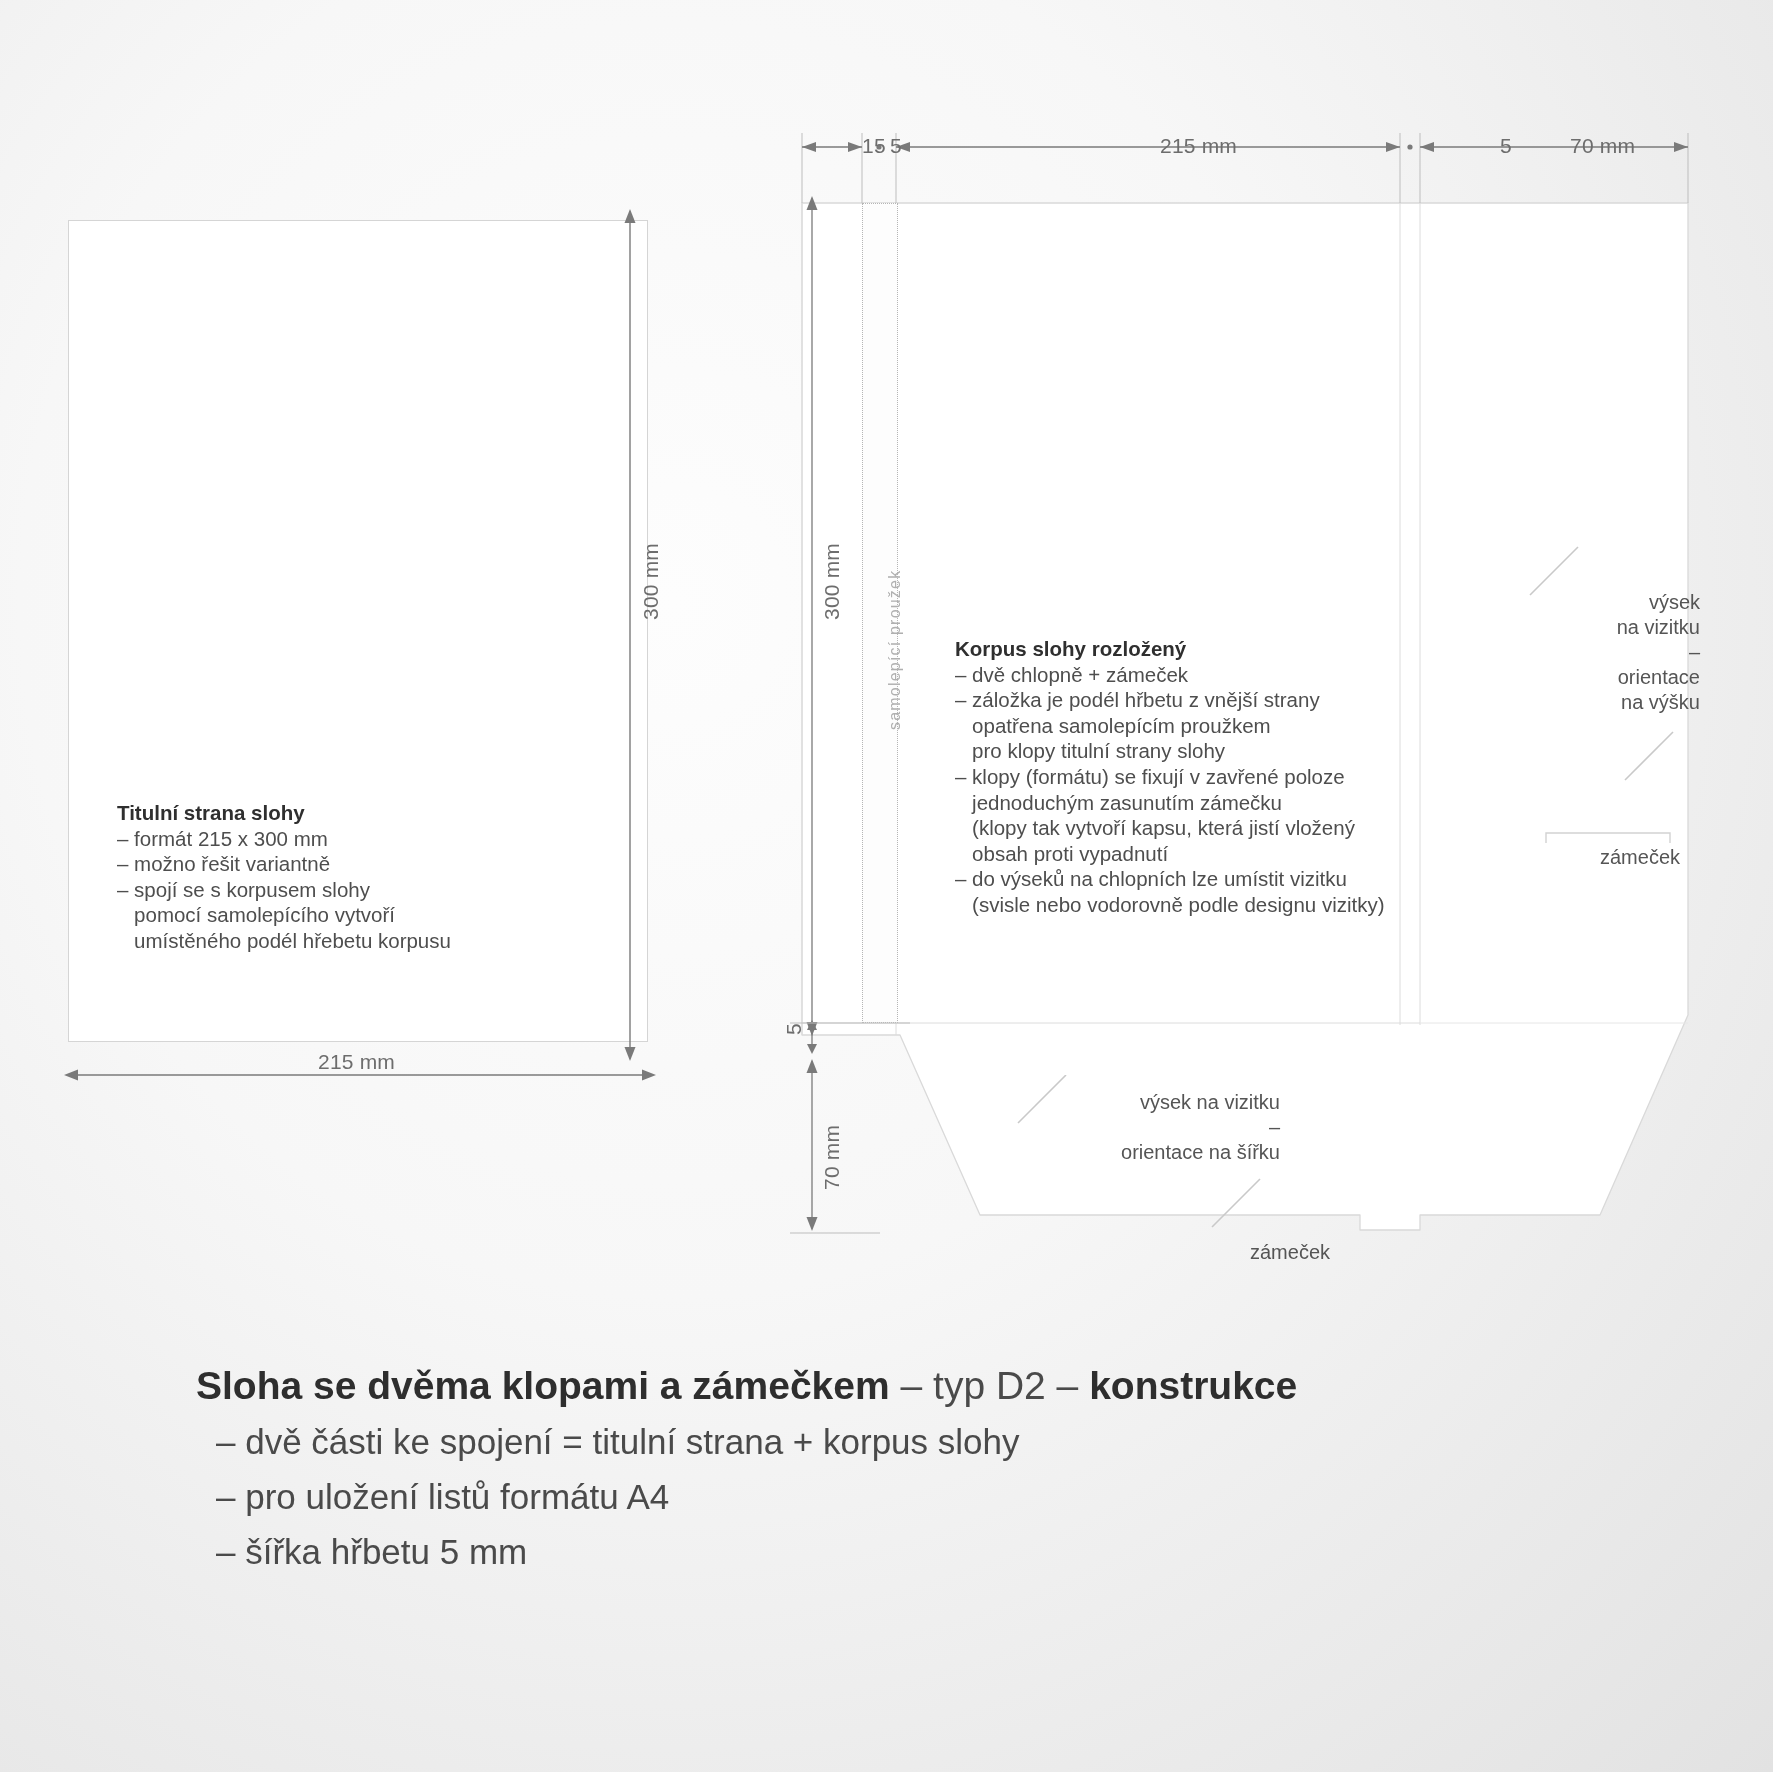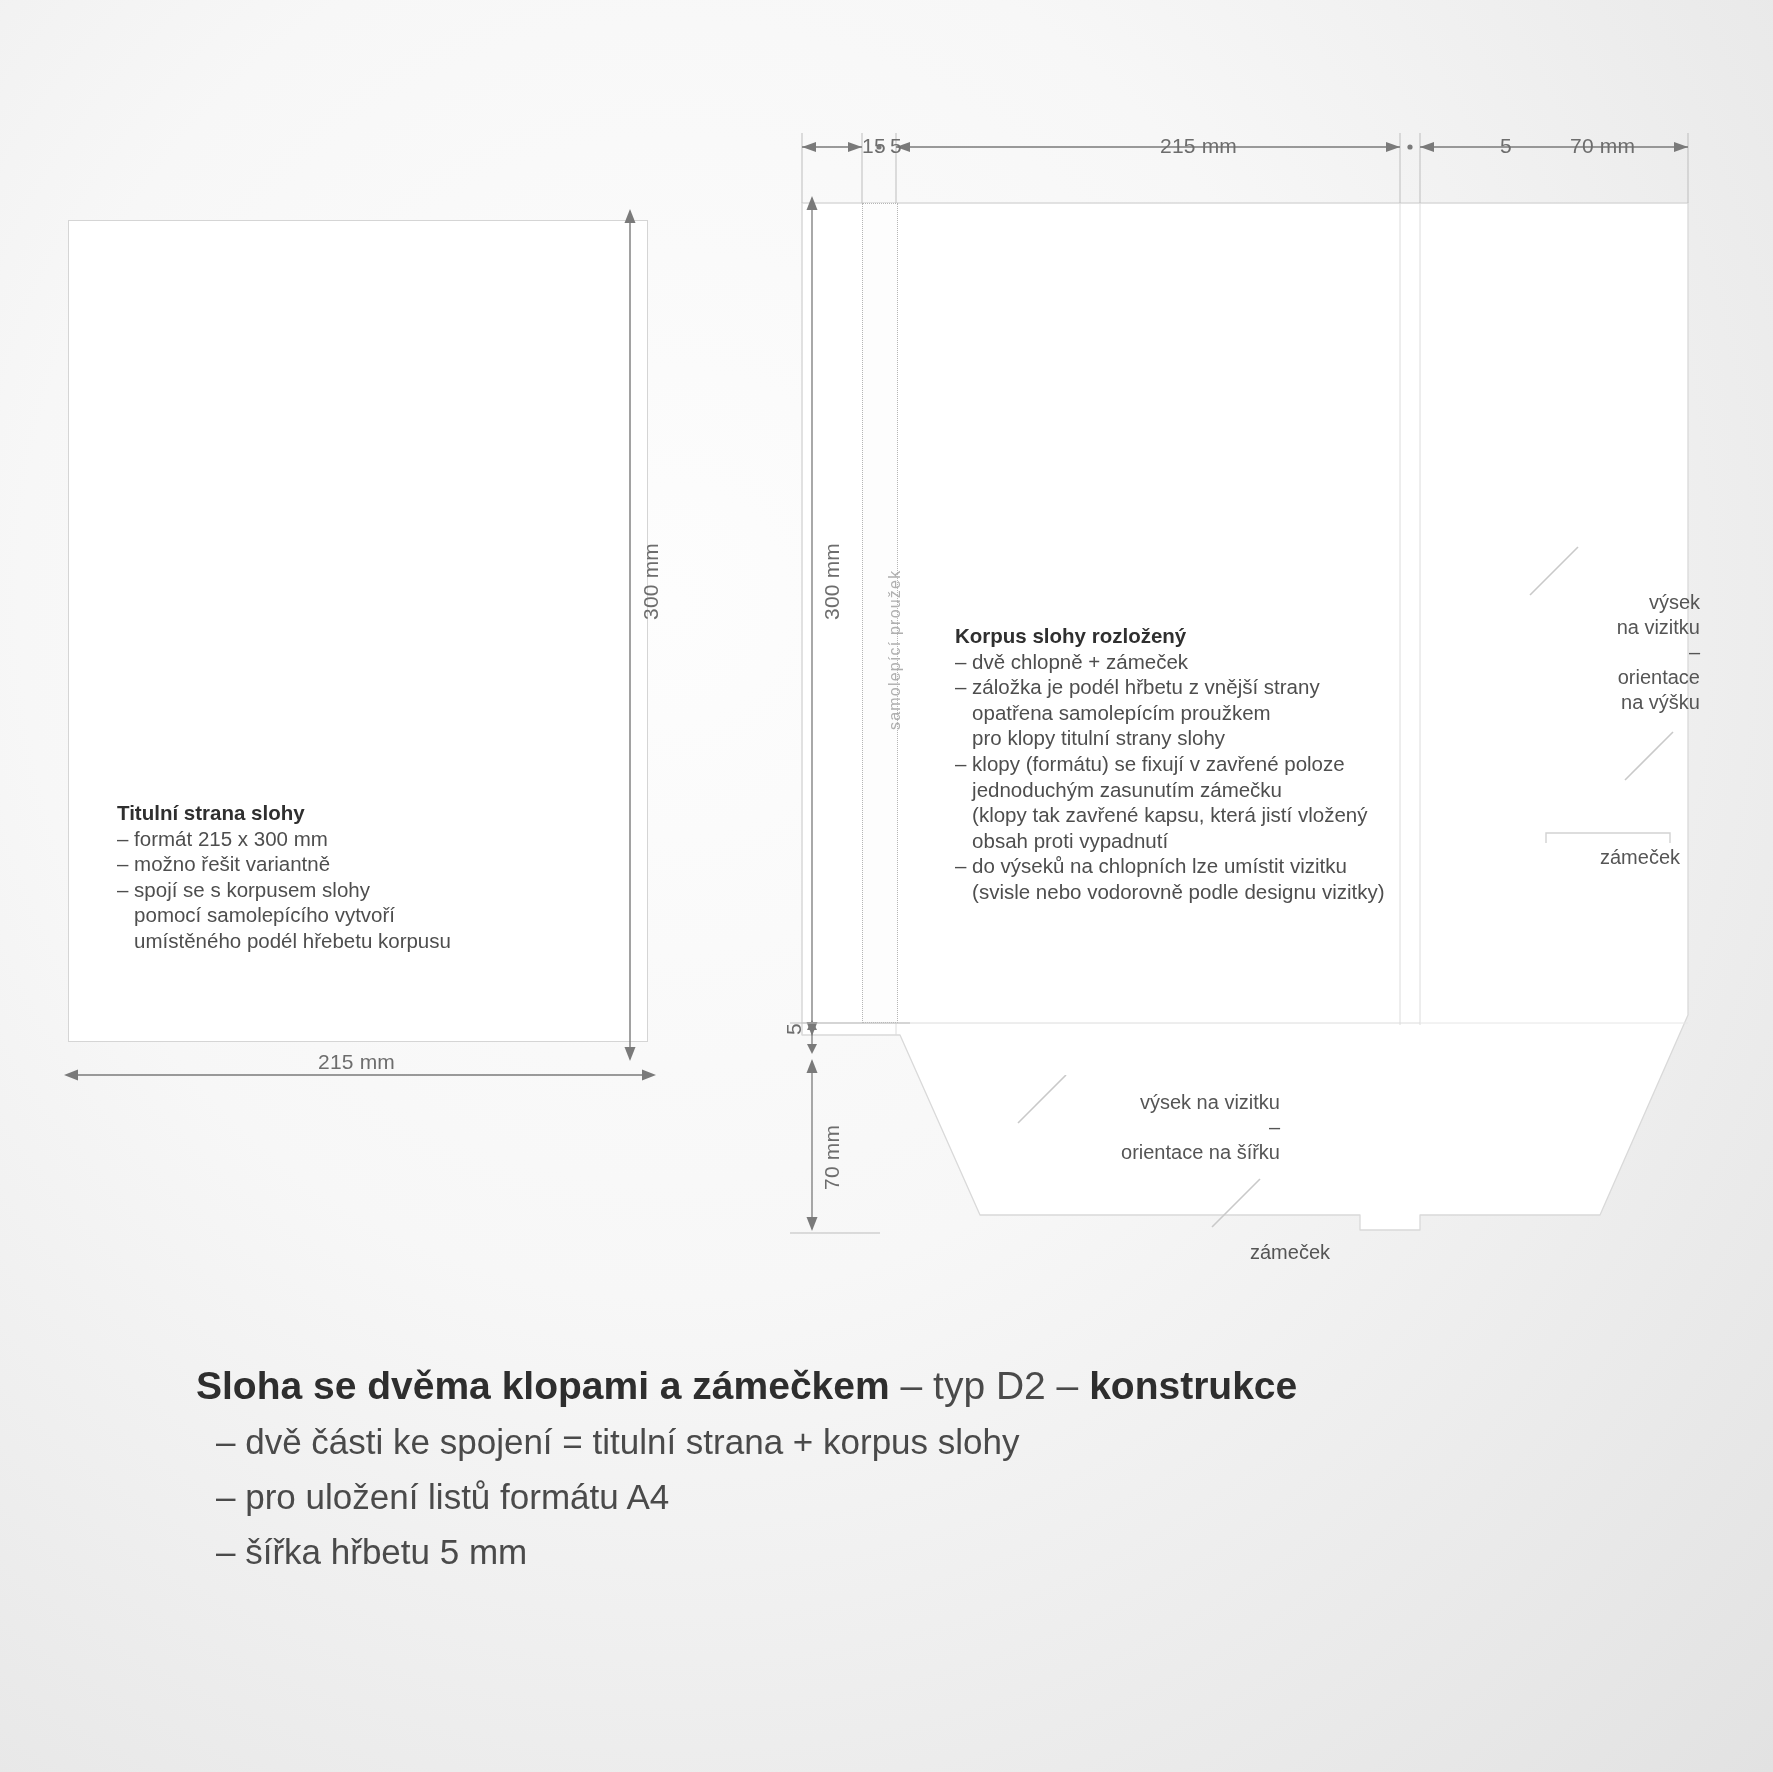--- a/index.html
+++ b/index.html
@@ -149,29 +149,29 @@
 
     <line x1="2" y1="828" x2="620" y2="828" stroke="#dcdcdc" stroke-width="1"></line>
 
     <line x1="620" y1="828" x2="888" y2="828" stroke="#e6e6e6" stroke-width="1"></line>
   </svg>
 
   <div class="glue-strip abs" style="left:862px; top:203px; width:36px; height:820px;">
   </div>
   <div class="abs glue-text" style="left:886px; top:730px; transform:rotate(-90deg);">samolepící proužek</div>
 
-  <div class="abs" style="left:955px; top:623px; width:560px;">
+  <div class="abs" style="left:955px; top:636px; width:560px;">
     <div class="body-title">Korpus slohy rozložený</div>
     <div class="body-text">– dvě chlopně + zámeček</div>
     <div class="body-text">– záložka je podél hřbetu z vnější strany</div>
     <div class="body-text">   opatřena samolepícím proužkem</div>
     <div class="body-text">   pro klopy titulní strany slohy</div>
     <div class="body-text">– klopy (formátu) se fixují v zavřené poloze</div>
     <div class="body-text">   jednoduchým zasunutím zámečku</div>
-    <div class="body-text">   (klopy tak zavřené kapsu, která jistí vložený</div>
+    <div class="body-text">   (klopy tak vytvoří kapsu, která jistí vložený</div>
     <div class="body-text">   obsah proti vypadnutí</div>
     <div class="body-text">– do výseků na chlopních lze umístit vizitku</div>
     <div class="body-text">   (svisle nebo vodorovně podle designu vizitky)</div>
   </div>
 
   <svg class="abs" style="left:1520px; top:540px;" width="180" height="250">
     <line x1="10" y1="55" x2="58" y2="7" stroke="#c9c9c9" stroke-width="1.6"></line>
     <line x1="105" y1="240" x2="153" y2="192" stroke="#c9c9c9" stroke-width="1.6"></line>
   </svg>
   <div class="abs anno" style="left:1520px; top:590px; width:180px;">výsek

